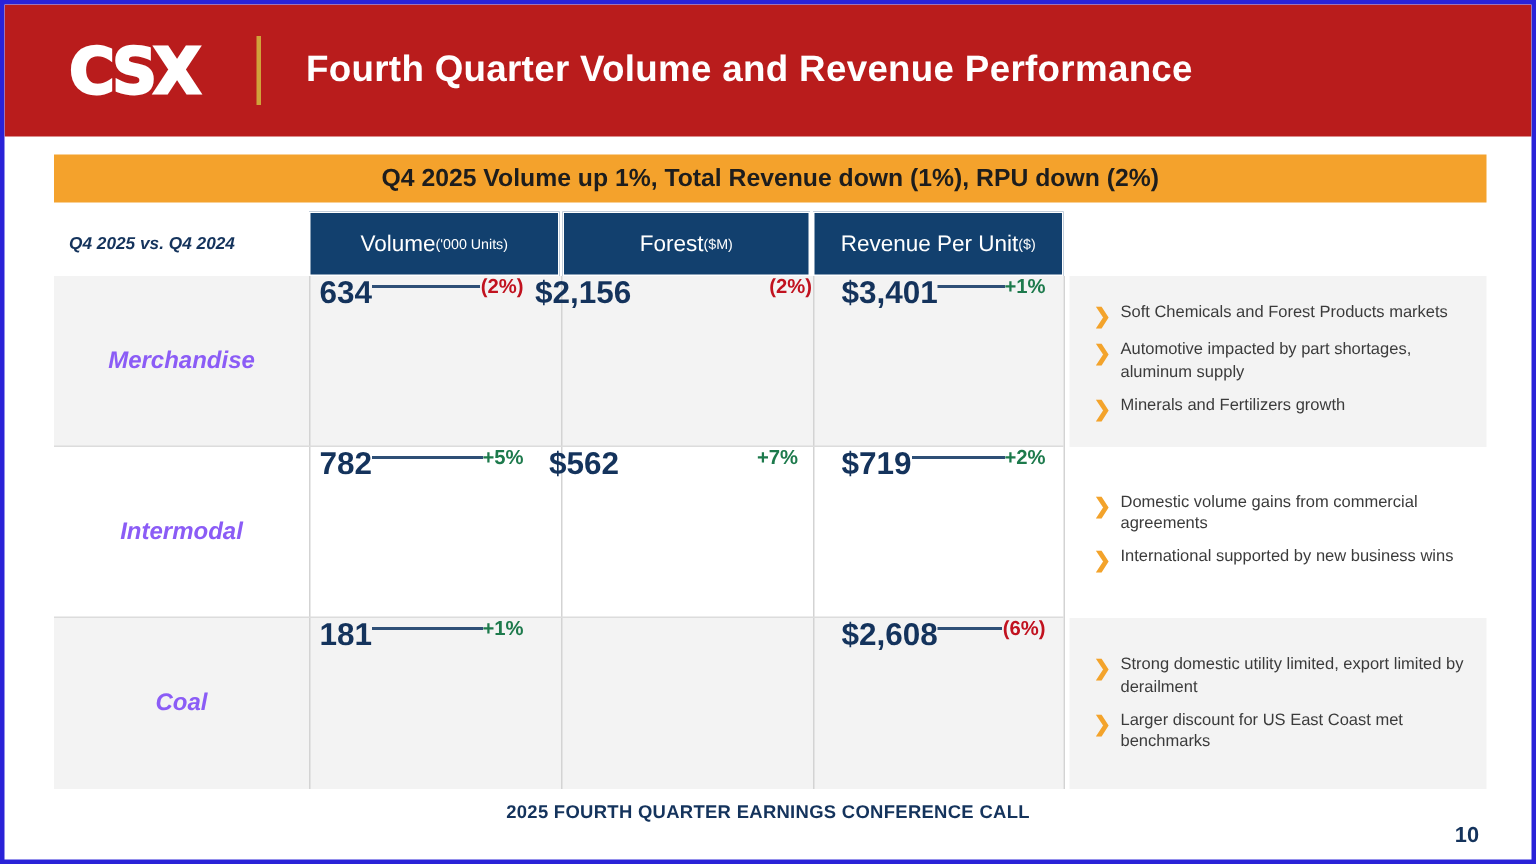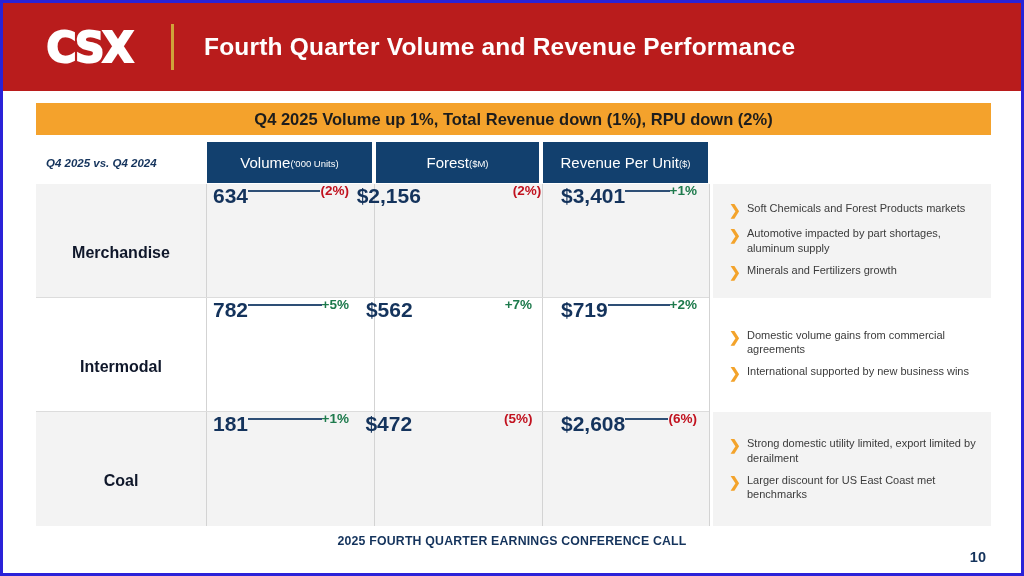--- a/index.html
+++ b/index.html
@@ -98,23 +98,23 @@
   .drow .bg-left  {
     position: absolute; left: 0; top: 0; width: 673px; height: 114px;
   }
   .drow .bg-right {
     position: absolute; left: 677px; top: 0; width: 278px; height: 114px;
   }
   .shaded .bg-left, .shaded .bg-right { background: #f3f3f3; }
   .plain  .bg-left, .plain  .bg-right { background: #ffffff; }
 
   .rowlabel {
-    position: absolute; left: 0; top: 12px; width: 170px; height: 114px;
+    position: absolute; left: 0; top: 0; width: 170px; height: 114px;
     display: flex; align-items: center; justify-content: center;
-    font-size: 16px; font-weight: bold; color: #0f172a;
+    font-size: 16px; font-weight: bold; color: #8b5cf6; font-style: italic;
   }
   .vdiv {
     position: absolute; top: 0; width: 1px; height: 114px;
     background: #d3d3d3;
   }
   .hdiv {
     position: absolute; left: 0; width: 673px; height: 1px;
     background: #dcdcdc;
   }
 
@@ -295,25 +295,20 @@
       <div class="rowlabel">Coal</div>
       <div class="vdiv" style="left:170px"></div>
       <div class="vdiv" style="left:338px"></div>
       <div class="vdiv" style="left:506px"></div>
       <div class="vdiv" style="left:673px"></div>
       <div class="metric" id="m-c0">
         <div class="val">181</div>
         <div class="rule"></div>
         <div class="chg pos">+1%</div>
       </div>
-      <div class="metric" id="m-c1">
-        <div class="val">$472</div>
-        <div class="rule"></div>
-        <div class="chg neg">(5%)</div>
-      </div>
       <div class="metric" id="m-c2">
         <div class="val">$2,608</div>
         <div class="rule"></div>
         <div class="chg neg">(6%)</div>
       </div>
       <div class="bullets">
         <div class="bullet">
           <span class="chev">❯</span>
           <span class="btxt">Strong domestic utility limited, export limited by derailment</span>
         </div>

